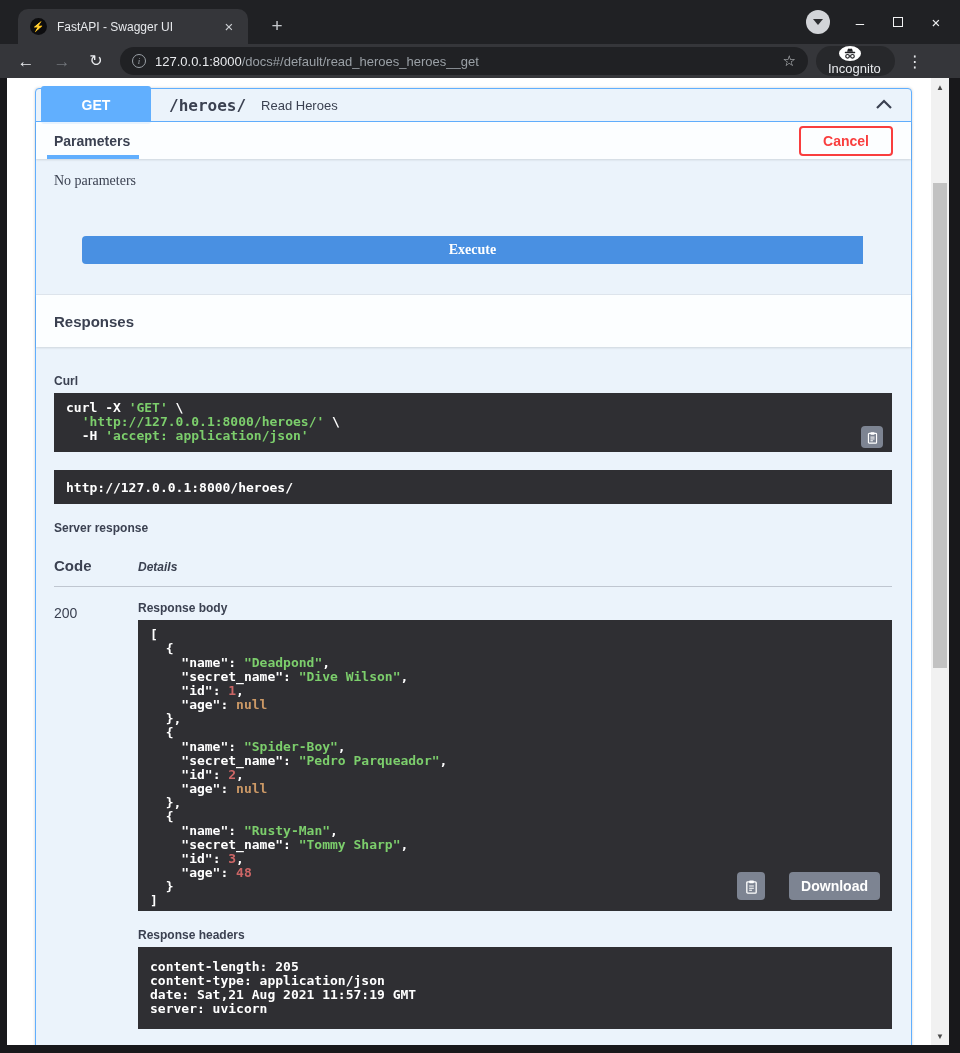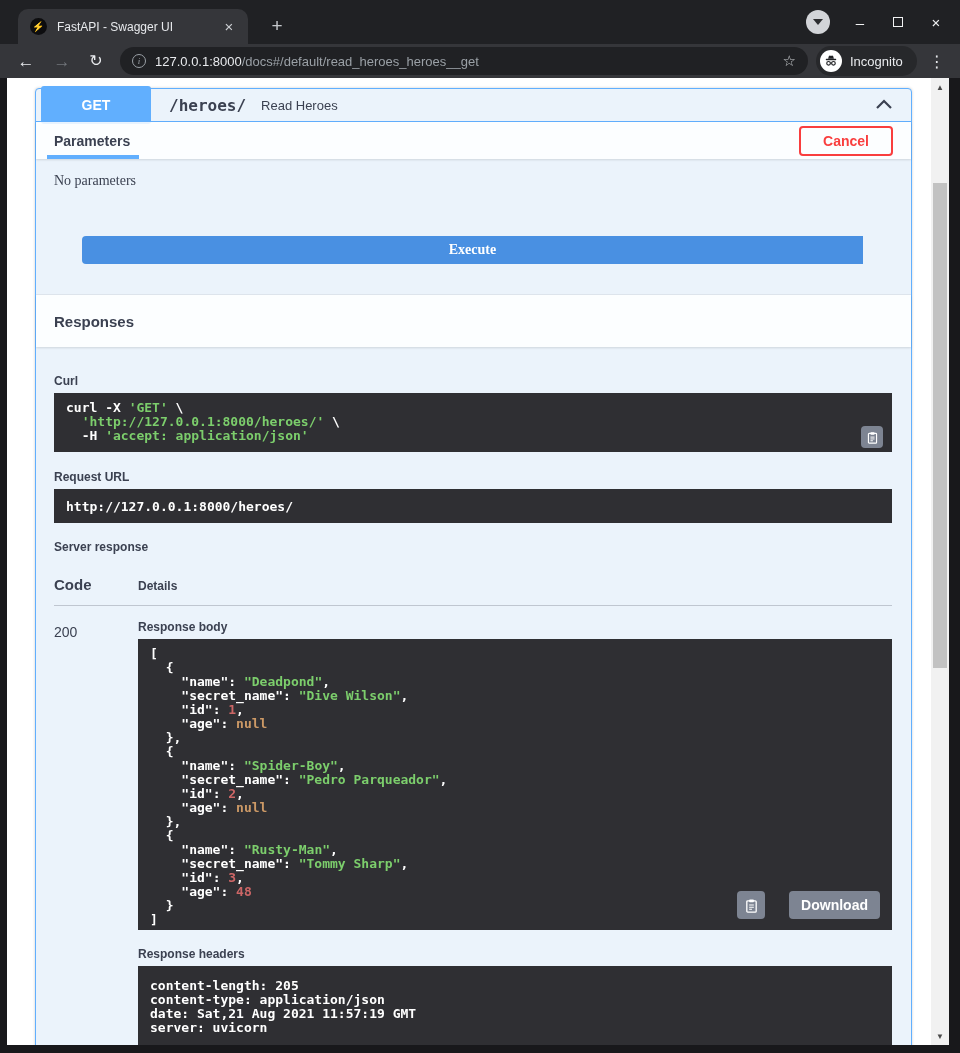--- a/index.html
+++ b/index.html
@@ -35,21 +35,21 @@
     margin-left:12px; width:688px; height:28px; border-radius:14px; background:#202124;
     display:flex; align-items:center; padding:0 12px;
   }
   .info-icon { width:14px; height:14px; border:1.3px solid #9aa0a6; border-radius:50%;
     color:#9aa0a6; font-size:9px; font-style:italic; font-family:"Liberation Serif",serif;
     display:flex; align-items:center; justify-content:center; flex:none; }
   .url-text { margin-left:9px; font-size:13px; color:#9aa0a6; white-space:nowrap; overflow:hidden; flex:1; }
   .url-host { color:#e8eaed; }
   .star-icon { color:#c7cacd; font-size:15px; flex:none; }
   .incog-badge { margin-left:8px; height:30px; border-radius:15px; background:#27282b;
-    display:flex; align-items:center; padding:0 14px 0 4px; }
+    display:flex; align-items:center; padding:0 14px 0 4px;flex-direction:column; }
   .incog-circle { width:22px; height:22px; border-radius:50%; background:#fff; display:flex; align-items:center; justify-content:center; }
   .incog-label { color:#e8eaed; font-size:13px; margin-left:8px; }
   .kebab { color:#e8eaed; font-size:16px; margin-left:10px; width:20px; text-align:center; }
   
   .page { position:absolute; left:7px; top:78px; width:942px; height:967px; background:#ffffff; overflow:hidden; }
   .scrollbar { position:absolute; right:0; top:0; width:18px; height:967px; background:#f1f1f1; }
   .scroll-arrow { position:absolute; left:0; width:18px; height:14px; display:flex; align-items:center; justify-content:center; color:#4a4a4a; font-size:8px; }
   .scroll-thumb { position:absolute; left:2px; top:105px; width:14px; height:485px; background:#c2c2c2; }
   .content { position:absolute; left:0; top:0; width:924px; height:967px; overflow:hidden; color:var(--text); }
   
@@ -90,21 +90,21 @@
   .code-line .n { color:var(--code-number); }
   .code-line .u { color:var(--code-null); }
   .code-line .b, .code-line .k, .code-line .w { color:#ffffff; }
   .curl-block { margin-bottom:18px; min-height:53px; padding-top:8px; }
   .requrl-block { height:34px; display:flex; align-items:center; margin-bottom:17px; }
   .requrl-block .code-line { line-height:1; }
   .server-response-label { margin-bottom:22px; }
   .resp-table-header { display:flex; align-items:baseline; }
   .code-col { width:84px; flex:none; }
   .code-header { font-size:15px; font-weight:bold; color:var(--text); }
-  .details-header { font-size:12px; font-weight:bold; color:var(--text); }
+  .details-header { font-size:12px; font-weight:bold; color:var(--text);font-style:italic; }
   .resp-hr { border:none; border-top:1px solid rgba(59,65,81,.25); margin:12px 0 14px 0; }
   .resp-row { display:flex; }
   .status-code { font-size:14px; color:var(--text); padding-top:4px; }
   .details-col { flex:1; }
   .respbody-block { padding:8px 12px 6px 12px; height:291px; }
   .block-actions { position:absolute; right:12px; bottom:11px; display:flex; gap:24px; }
   .copy-btn { width:28px; height:28px; background:var(--btn-gray); border-radius:4px;
     display:flex; align-items:center; justify-content:center; }
   .copy-btn.small { width:22px; height:22px; position:absolute; right:9px; bottom:4px; }
   .download-btn { height:28px; background:var(--btn-gray); border-radius:4px; color:#fff;
@@ -204,21 +204,20 @@
               <div class="code-line"><span class="b">  -H </span><span class="s">'accept: application/json'</span></div>
               <div class="copy-btn small">
               <svg width="13" height="13" viewBox="0 0 16 16">
                   <rect x="3" y="3" width="10" height="12" rx="1" fill="none" stroke="#fff" stroke-width="1.4"></rect>
                   <rect x="5.5" y="1.5" width="5" height="3" rx="0.8" fill="#fff"></rect>
                   <path d="M5.5 7.5h5M5.5 9.8h5M5.5 12h3" stroke="#fff" stroke-width="1.2"></path>
                 </svg>
             </div>
           </div>
 
-          <div class="block-label">Request URL</div>
           <div class="code-block requrl-block">
               <div class="code-line"><span class="b">http://127.0.0.1:8000/heroes/</span></div>
             </div>
 
           <div class="block-label server-response-label">Server response</div>
 
           <div class="resp-table-header">
             <div class="code-col code-header">Code</div>
             <div class="details-header">Details</div>
           </div>

